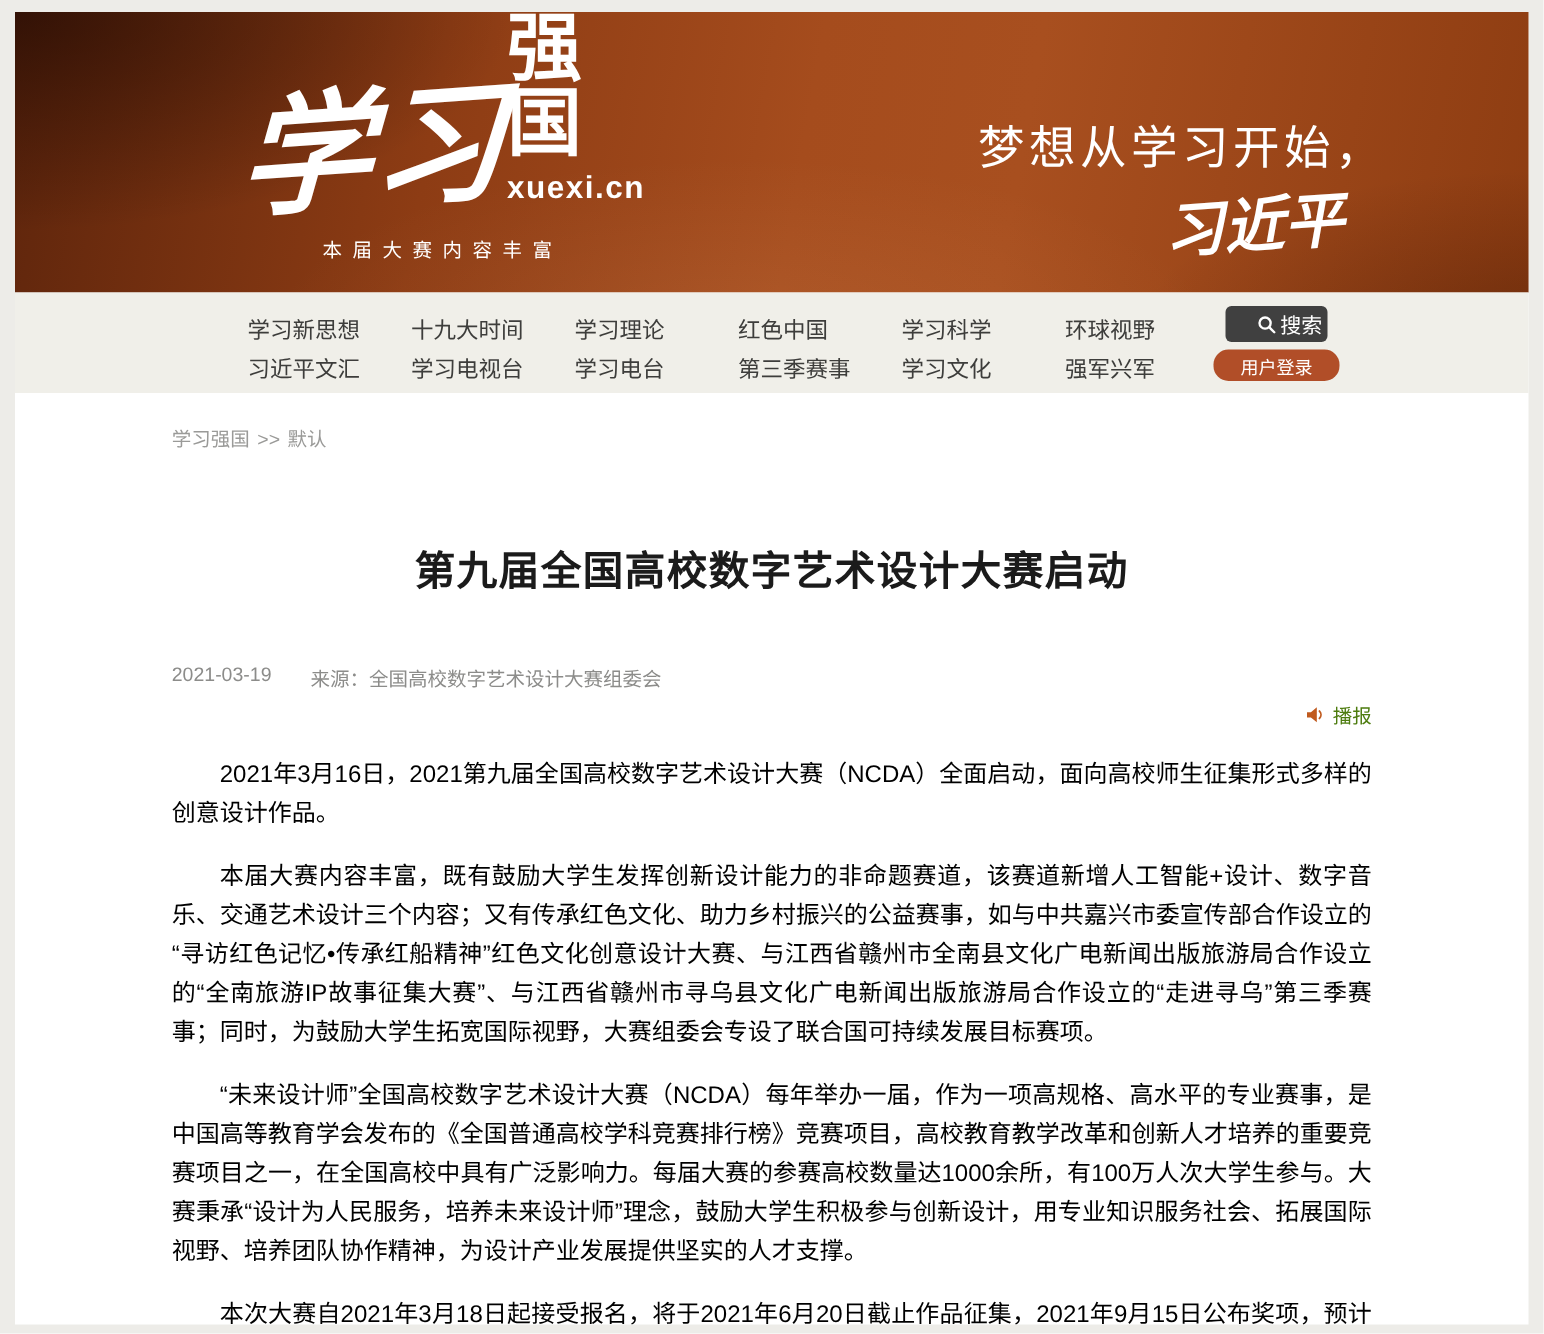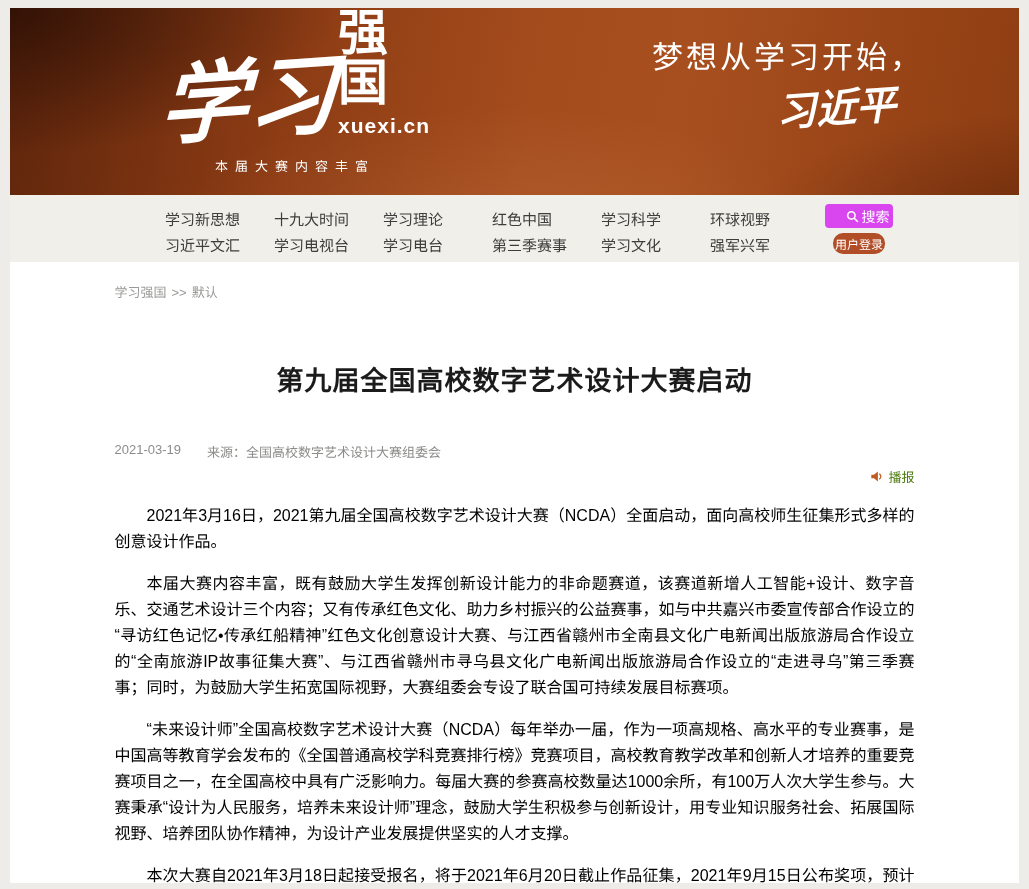--- a/index.html
+++ b/index.html
@@ -33,44 +33,44 @@
   .logo-block-col { margin-left:2px; padding-bottom:8px; }
   .logo-block { font-weight:900; font-size:50px; line-height:1; letter-spacing:2px; }
   .logo-domain { font-weight:bold; font-size:21px; letter-spacing:1px; text-align:right; margin-top:2px; }
   .logo-tagline { margin-top:10px; font-size:13px; letter-spacing:7px; text-align:center; white-space:nowrap; }
 
   .slogan-wrap { position:absolute; right:95px; top:26px; text-align:left; }
   .slogan-line {
     font-family:"DejaVu Serif","Liberation Serif",serif;
     font-size:31px; letter-spacing:3px; line-height:46px; white-space:nowrap;
   }
-  .slogan-line.first { padding-left:64px; }
+  .slogan-line.first { padding-left:64px;margin-top:42px; }
   .signature {
     font-family:"DejaVu Serif","Liberation Serif",serif;
     font-style:italic; font-weight:bold; font-size:40px;
     text-align:right; padding-right:28px; margin-top:2px;
     transform:rotate(-4deg); white-space:nowrap;
   }
 
   
   .navbar { position:relative; height:67px; background:#f0efe9; padding:10px 0 0 155px; }
   .nav-row { display:flex; height:26px; align-items:center; }
   .nav-link {
     display:inline-block; width:109px; font-size:15px; color:#3d3d3b;
     text-decoration:none; white-space:nowrap; cursor:pointer;
   }
   .nav-buttons { position:absolute; right:126px; top:9px; display:flex; flex-direction:column; gap:5px; align-items:center; }
   .btn-search {
-    width:68px; height:24px; background:#d946ef; color:#fff; border:none; border-radius:4px;
+    width:68px; height:24px; background:#404040; color:#fff; border:none; border-radius:4px;
     font-size:14px; display:flex; align-items:center; justify-content:center; gap:3px; cursor:pointer;
     font-family:inherit;
     padding-left:17px;
   }
   .btn-login {
-    width:52px; height:21px; background:#b14e28; color:#fff; border:none; border-radius:10px;
+    width:84px; height:21px; background:#b14e28; color:#fff; border:none; border-radius:10px;
     font-size:12px; display:flex; align-items:center; justify-content:center; cursor:pointer;
     font-family:inherit;
   }
 
   
   .content { width:800px; margin:0 auto; }
   .breadcrumb { padding-top:20px; font-size:13px; color:#9a9a98; }
   .breadcrumb a { color:#9a9a98; text-decoration:none; cursor:pointer; }
   .breadcrumb .sep { margin:0 5px; }
 

